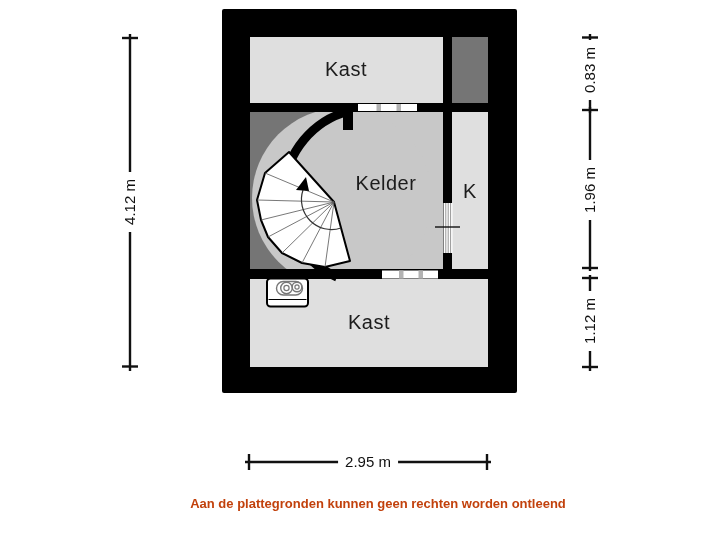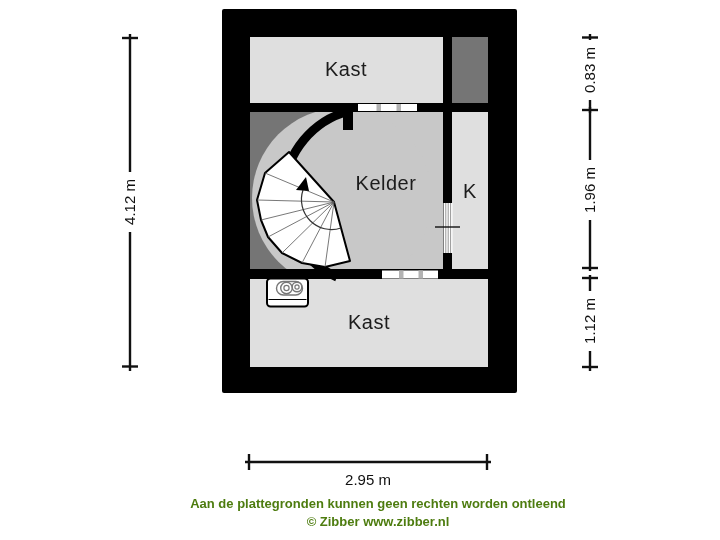--- a/index.html
+++ b/index.html
@@ -15,21 +15,21 @@
     font-size:20px;color:#1c1c1c;letter-spacing:.5px;white-space:nowrap;
   }
   .dim-label{
     position:absolute;transform:translate(-50%,-50%);
     background:#ffffff;border-radius:5px;padding:1px 7px 2px;
     font-size:15px;color:#111;white-space:nowrap;line-height:18px;
   }
   .dim-label.vert{transform:translate(-50%,-50%) rotate(-90deg);}
   .footer{
     position:absolute;left:38px;top:495px;width:680px;
-    text-align:center;color:#4d7c0f;font-size:13px;font-weight:700;line-height:18px;
+    text-align:center;color:#c2410c;font-size:13px;font-weight:700;line-height:18px;
   }
 </style>
 </head>
 <body>
 
 <svg id="plan-svg" width="720" height="540" viewBox="0 0 720 540">
 
   <rect x="222" y="9" width="295" height="384" rx="2" fill="#000000"></rect>
 
   <rect x="250" y="112" width="193" height="157" fill="#c8c8c8"></rect>
@@ -125,19 +125,18 @@
 <div class="label-layer">
   <div class="room-label" style="left:346px;top:69px;">Kast</div>
   <div class="room-label" style="left:386px;top:183px;">Kelder</div>
   <div class="room-label" style="left:470px;top:191px;">K</div>
   <div class="room-label" style="left:369px;top:322px;">Kast</div>
 
   <div class="dim-label vert" style="left:130px;top:202px;">4.12 m</div>
   <div class="dim-label vert" style="left:590px;top:70px;">0.83 m</div>
   <div class="dim-label vert" style="left:590px;top:190px;">1.96 m</div>
   <div class="dim-label vert" style="left:590px;top:321px;">1.12 m</div>
-  <div class="dim-label" style="left:368px;top:480px;">2.95 m</div>
+  <div class="dim-label" style="left:368px;top:462px;">2.95 m</div>
 
   <div class="footer">
     <div>Aan de plattegronden kunnen geen rechten worden ontleend</div>
-    <div>© Zibber www.zibber.nl</div>
   </div>
 </div>
 
 </body></html>

